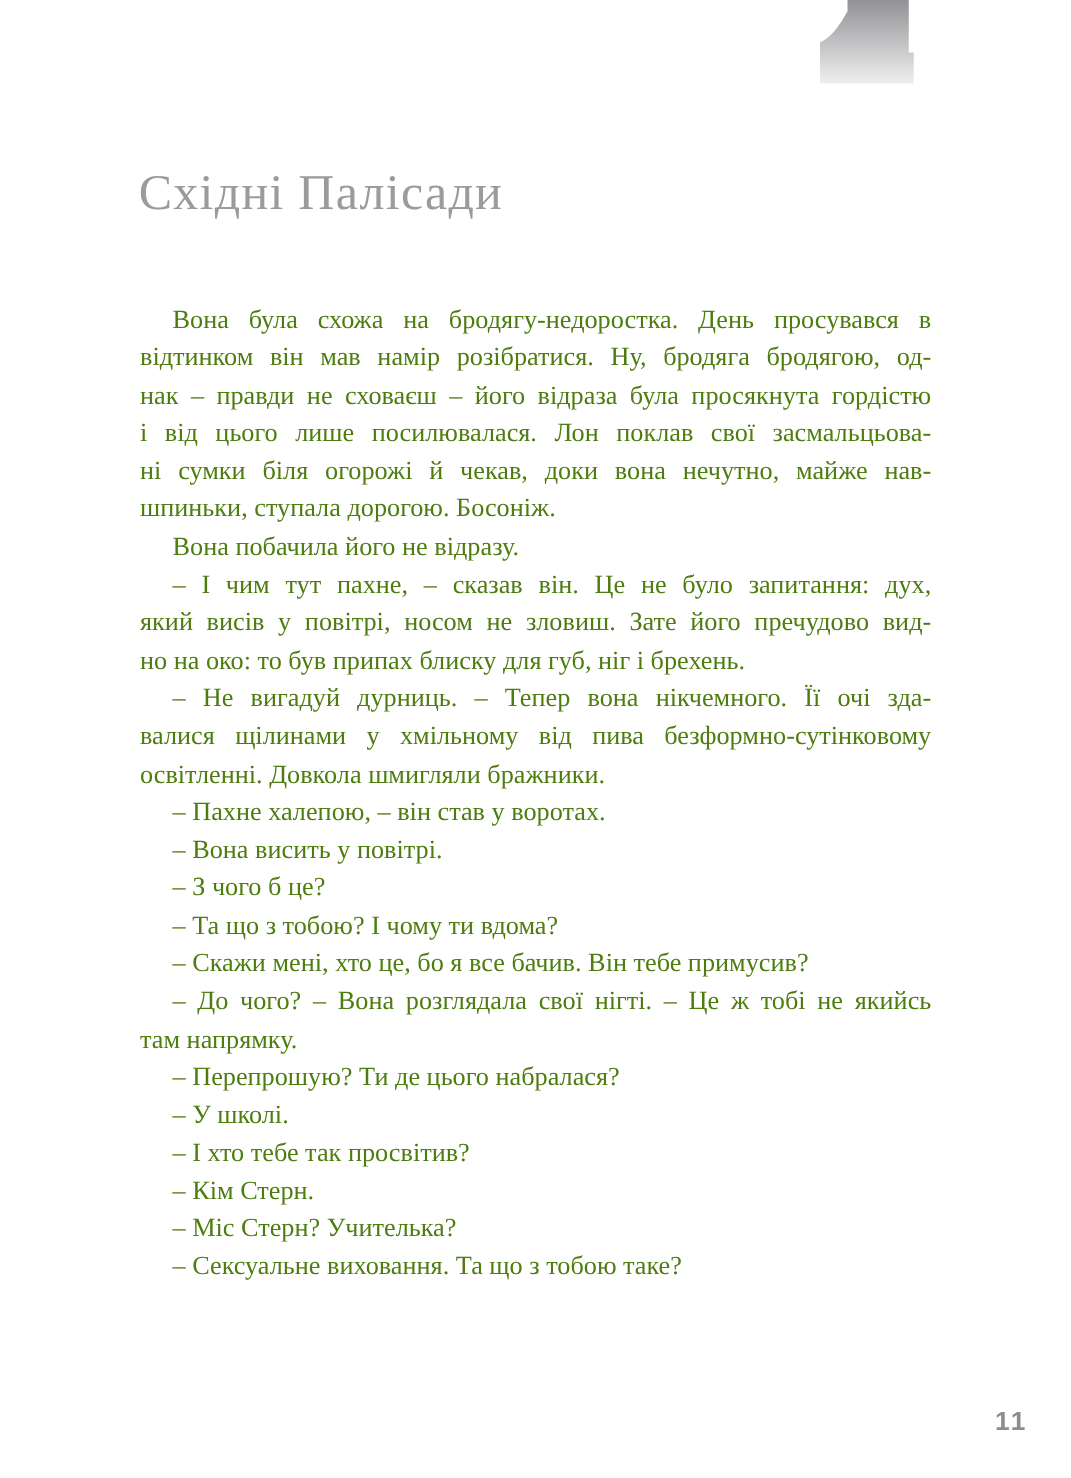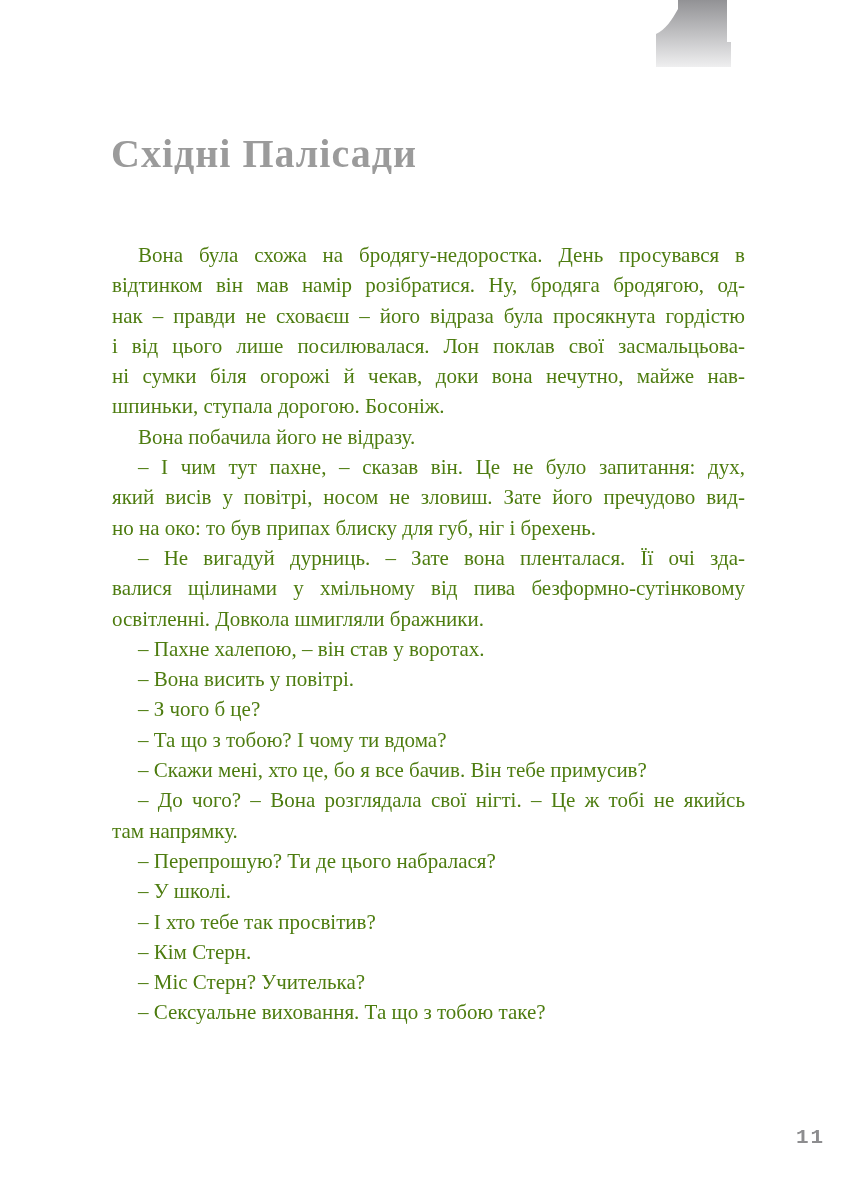--- a/index.html
+++ b/index.html
@@ -32,21 +32,21 @@
     white-space: nowrap;
   }
 
   
   .chapter-title {
     position: absolute;
     left: 111px;
     top: 103px;
     font-size: 40px;
     line-height: 1.2;
-    font-weight: 700;
+    font-weight: 400;
     color: #9b9b9b;
     letter-spacing: 1px;
     white-space: nowrap;
   }
 
   
   .text-block {
     position: absolute;
     left: 112px;
     top: 240px;
@@ -62,21 +62,21 @@
     overflow: visible;
   }
   .ln.j   { text-align-last: justify; }
   .ln.ind { text-indent: 26px; }
 
   
   .page-number {
     position: absolute;
     left: 796px;
     top: 1126px;
-    font-family: Liberation Mono, monospace;
+    font-family: Liberation Sans, sans-serif;
     font-weight: bold;
     font-size: 21px;
     letter-spacing: 2px;
     color: #8d8d8f;
   }
 </style>
 </head>
 <body>
 
 <div class="page">
@@ -104,21 +104,21 @@
     <div class="ln j">і від цього лише посилювалася. Лон поклав свої засмальцьова-</div>
     <div class="ln j">ні сумки біля огорожі й чекав, доки вона нечутно, майже нав-</div>
     <div class="ln">шпиньки, ступала дорогою. Босоніж.</div>
 
     <div class="ln ind">Вона побачила його не відразу.</div>
 
     <div class="ln j ind">– І чим тут пахне, – сказав він. Це не було запитання: дух,</div>
     <div class="ln j">який висів у повітрі, носом не зловиш. Зате його пречудово вид-</div>
     <div class="ln">но на око: то був припах блиску для губ, ніг і брехень.</div>
 
-    <div class="ln j ind">– Не вигадуй дурниць. – Зате вона пленталася. Її очі зда-</div>
+    <div class="ln j ind">– Не вигадуй дурниць. – Тепер вона нікчемного. Її очі зда-</div>
     <div class="ln j">валися щілинами у хмільному від пива безформно-сутінковому</div>
     <div class="ln">освітленні. Довкола шмигляли бражники.</div>
 
     <div class="ln ind">– Пахне халепою, – він став у воротах.</div>
     <div class="ln ind">– Вона висить у повітрі.</div>
     <div class="ln ind">– З чого б це?</div>
     <div class="ln ind">– Та що з тобою? І чому ти вдома?</div>
     <div class="ln ind">– Скажи мені, хто це, бо я все бачив. Він тебе примусив?</div>
 
     <div class="ln j ind">– До чого? – Вона розглядала свої нігті. – Це ж тобі не якийсь</div>

